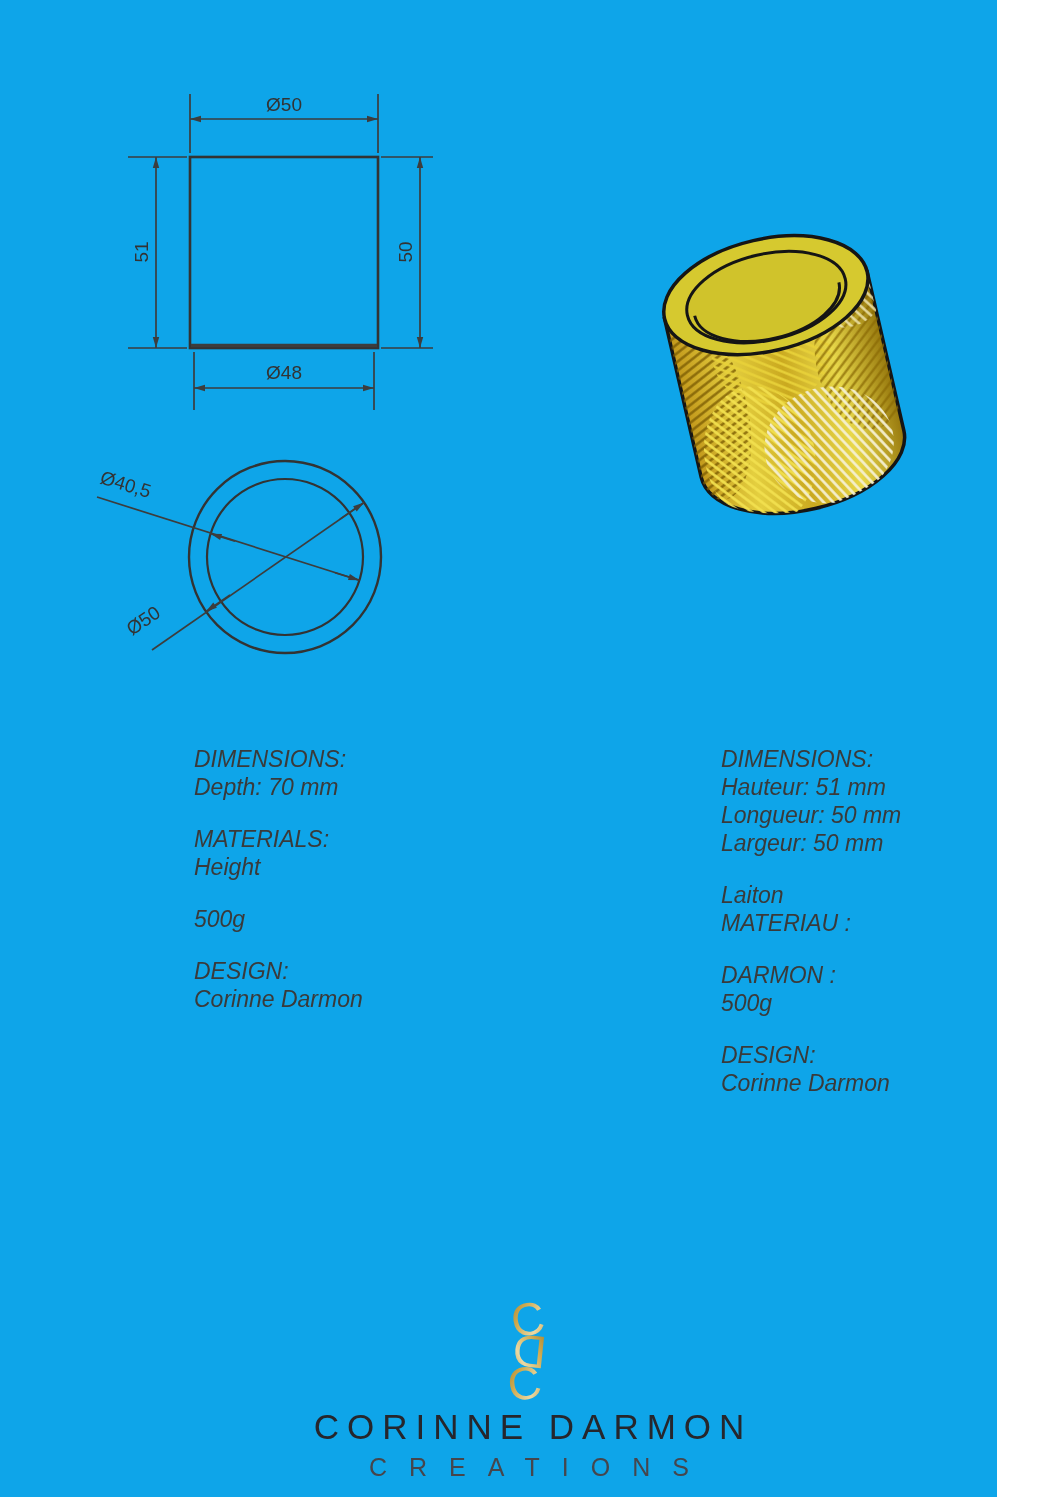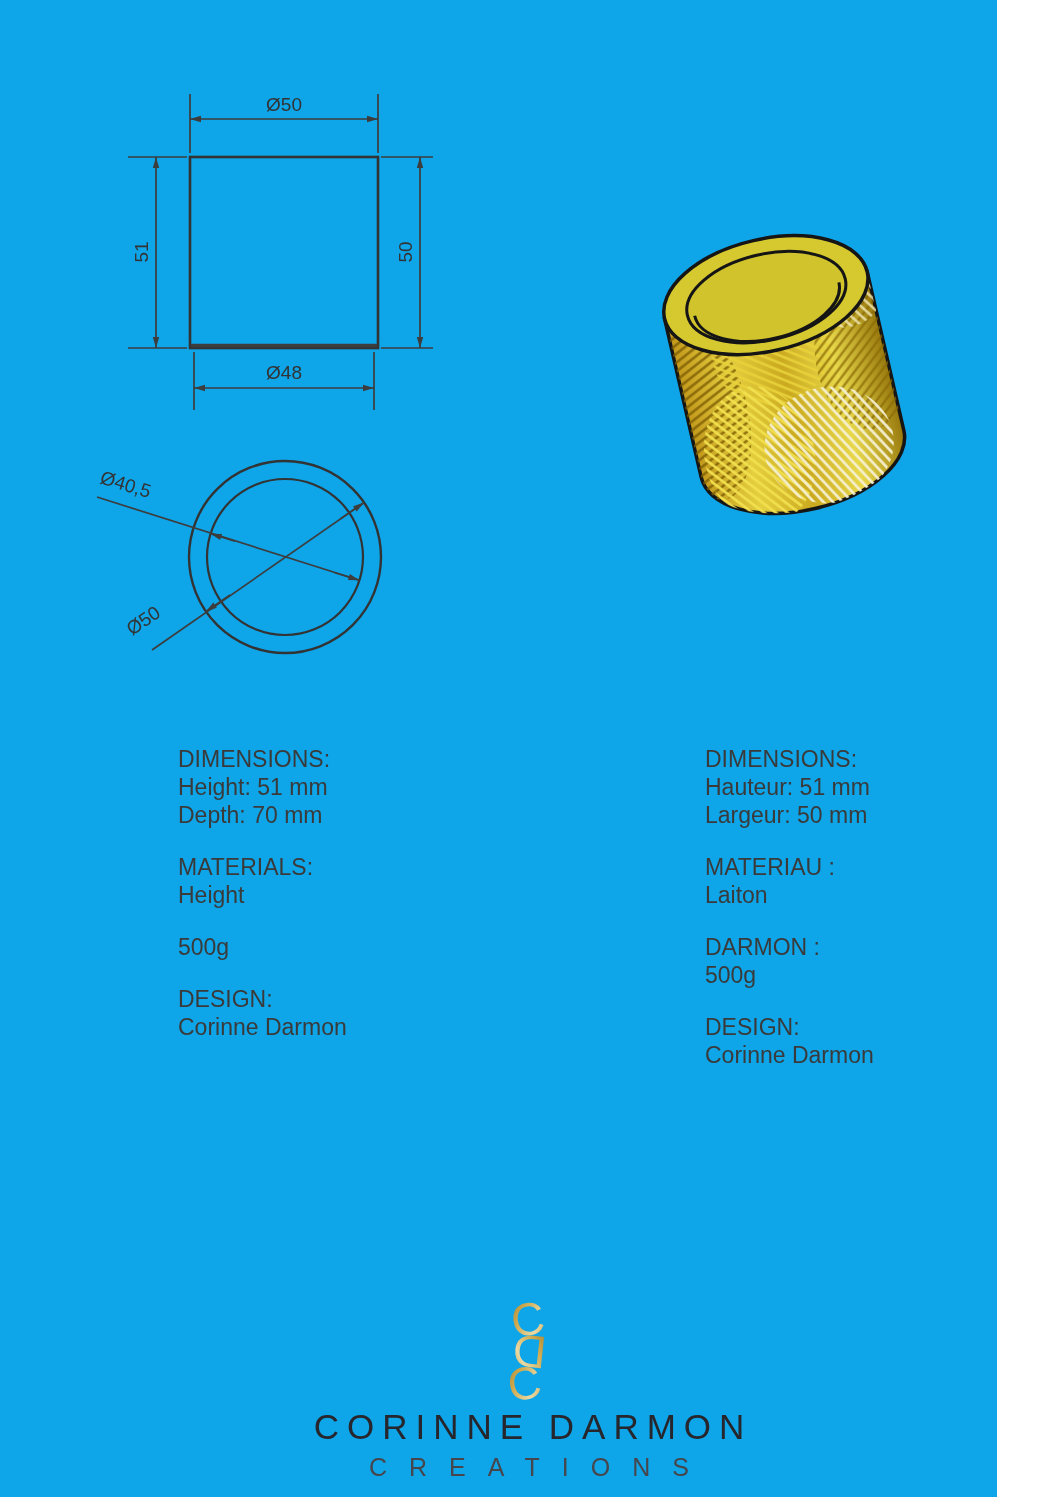--- a/index.html
+++ b/index.html
@@ -6,21 +6,21 @@
   .page{position:relative;width:997px;height:1497px;background:#0ea5e9;overflow:hidden;
         font-family:"Liberation Sans",sans-serif;}
   svg{position:absolute;overflow:visible;}
   .front-view{left:75px;top:80px;width:380px;height:340px;}
   .top-view{left:75px;top:435px;width:320px;height:240px;}
   .render{left:640px;top:200px;width:280px;height:340px;}
   .dim-text{font-family:"Liberation Sans",sans-serif;font-size:19px;fill:#333333;}
   .specs{position:absolute;width:320px;font-size:23px;line-height:28px;color:#3a3a3a;}
   .specs-en{left:178px;top:745px;}
   .specs-fr{left:705px;top:745px;}
-  .specs .block{margin:0 0 24px 0;}
+  .specs .block{margin:0 0 24px 16px;font-style:italic;}
   .footer{position:absolute;left:0;top:1285px;width:1058px;text-align:center;}
   .monogram{position:absolute;left:489px;top:8px;width:80px;height:112px;}
   .brand{position:absolute;left:0;top:122px;width:100%;font-size:35px;font-weight:400;
          letter-spacing:8px;text-indent:8px;color:#26262c;}
   .creations{position:absolute;left:0;top:168px;width:100%;font-size:25px;
          letter-spacing:22px;text-indent:22px;color:#46464c;}
   .ink line, .ink path.dim{stroke:#3d3d3d;stroke-width:1.7;fill:none;}
   .obj{stroke:#333333;stroke-width:2.6;fill:none;}
 </style>
 </head>
@@ -126,45 +126,45 @@
       </g>
       <ellipse cx="157" cy="95" rx="104" ry="56" fill="#d6c92f" stroke="#151515" stroke-width="3.5"></ellipse>
       <ellipse cx="157" cy="97" rx="81" ry="43" fill="#d0c32b" stroke="#151515" stroke-width="3"></ellipse>
       <path d="M83,99 A74,40 0 0 0 231,99" fill="none" stroke="#151515" stroke-width="3"></path>
     </g>
   </svg>
 
   <section class="specs specs-en">
     <div class="block">
       <div>DIMENSIONS:</div>
-      <div>Height: 51 mm</div>
       <div>Depth: 70 mm</div>
     </div>
     <div class="block">
       <div>MATERIALS:</div>
       <div>Height</div>
     </div>
     <div class="block">
       <div>500g</div>
     </div>
     <div class="block">
       <div>DESIGN:</div>
       <div>Corinne Darmon</div>
     </div>
   </section>
 
   <section class="specs specs-fr">
     <div class="block">
       <div>DIMENSIONS:</div>
       <div>Hauteur: 51 mm</div>
+      <div>Longueur: 50 mm</div>
       <div>Largeur: 50 mm</div>
     </div>
     <div class="block">
+      <div>Laiton</div>
       <div>MATERIAU :</div>
-      <div>Laiton</div>
     </div>
     <div class="block">
       <div>DARMON :</div>
       <div>500g</div>
     </div>
     <div class="block">
       <div>DESIGN:</div>
       <div>Corinne Darmon</div>
     </div>
   </section>

